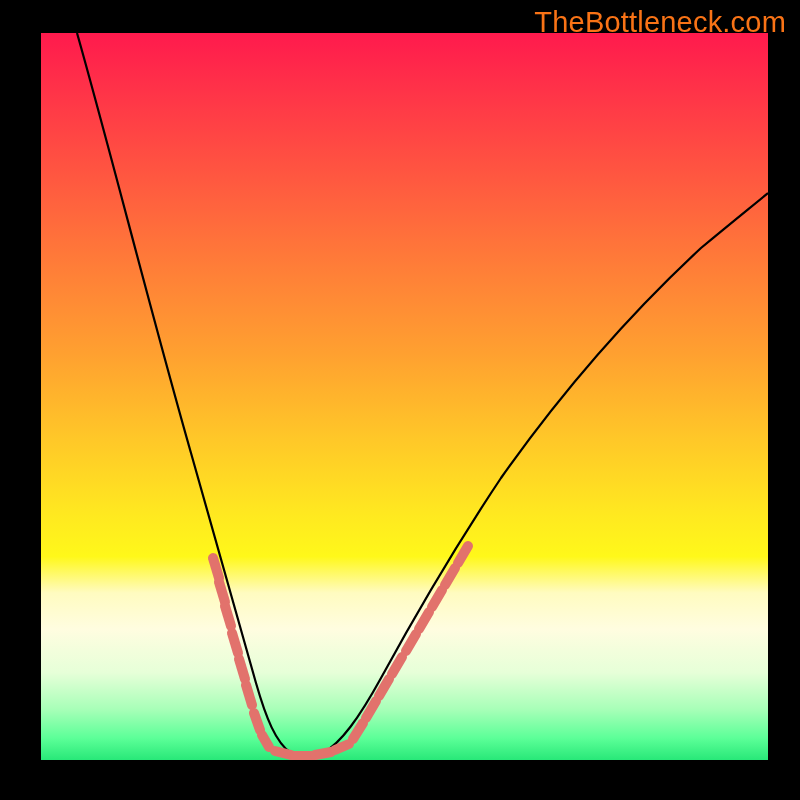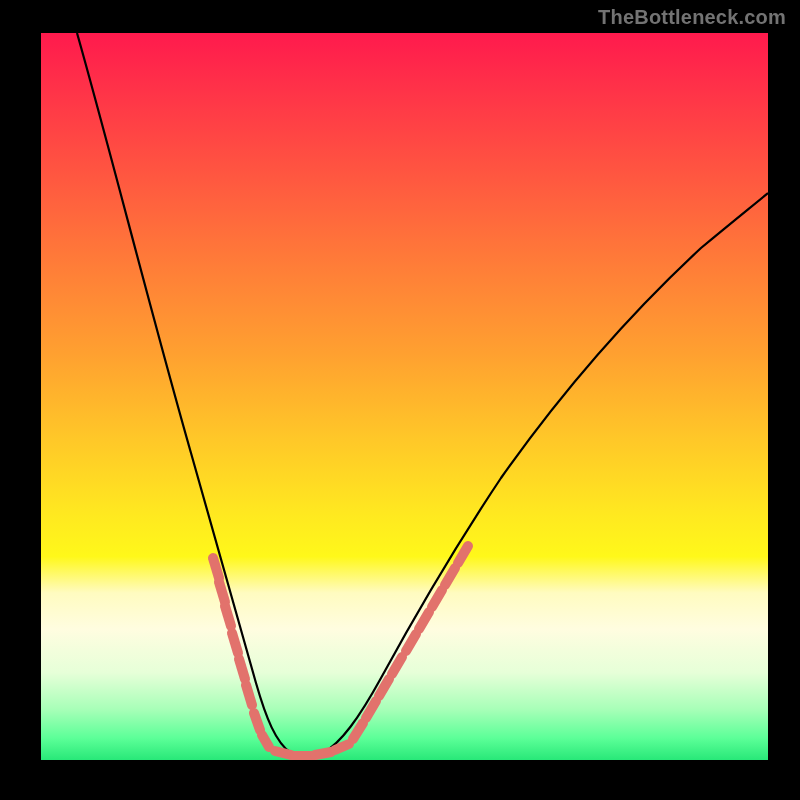--- a/index.html
+++ b/index.html
@@ -1,18 +1,18 @@
 <!DOCTYPE html>
 <html><head>
 <meta charset="utf-8">
 <style>
   * { margin: 0; padding: 0; box-sizing: border-box; }
   body { width: 800px; height: 800px; background: #000; position: relative; font-family: Arial, sans-serif; }
   .outer { width: 800px; height: 800px; background: #000; position: relative; }
-  .watermark { position: absolute; top: 6px; right: 14px; color: #737373; font-size: 20px; font-weight: 700; letter-spacing: 0.2px; z-index: 10; }
+  .watermark { position: absolute; top: 6px; right: 14px; color: #f97316; font-size: 29px; font-weight: 400; letter-spacing: 0.2px; z-index: 10; }
   .plot-area { position: absolute; left: 41px; top: 33px; width: 727px; height: 727px; background: linear-gradient(to bottom,
       #ff1a4d 0%,
       #ff3348 8%,
       #ff5840 20%,
       #ff7d38 32%,
       #ffa030 44%,
       #ffc828 56%,
       #ffe820 66%,
       #fff81a 72%,
       #fffbc0 77%,

